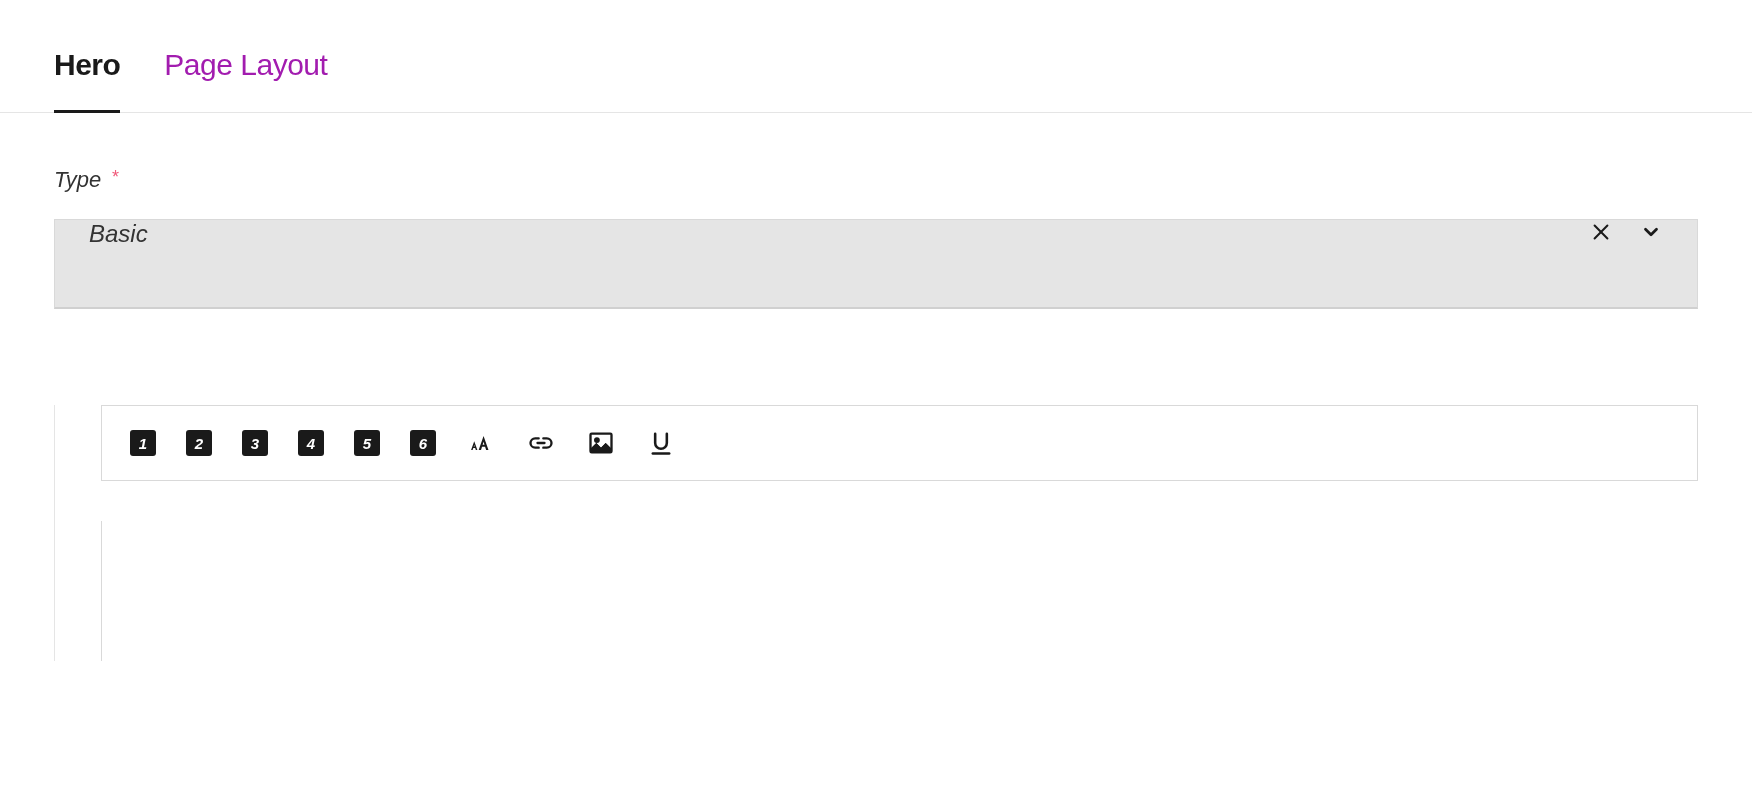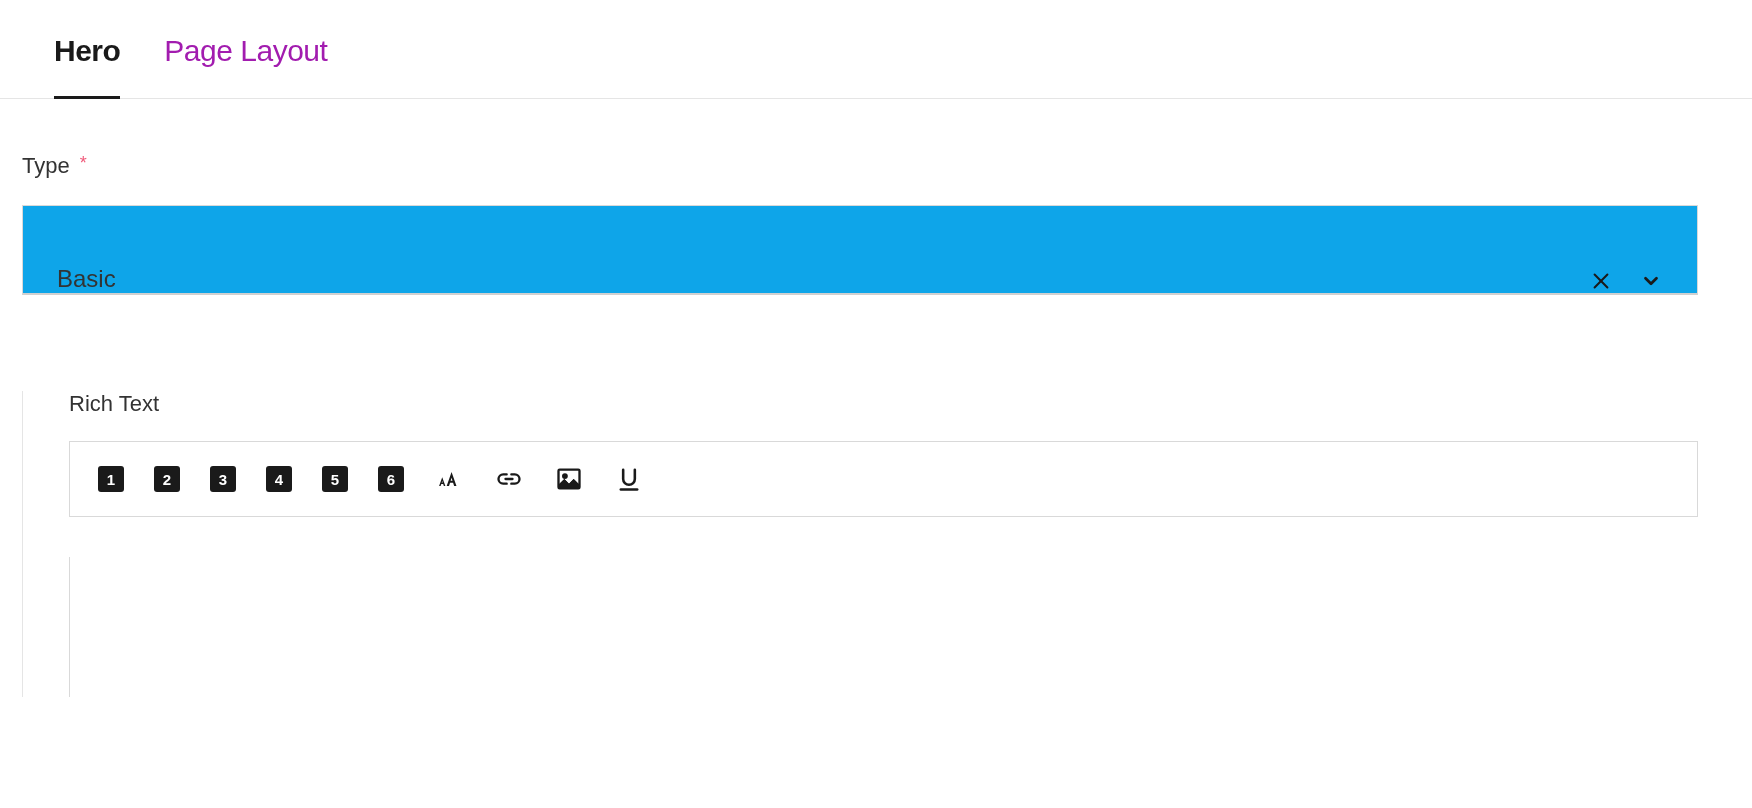--- a/index.html
+++ b/index.html
@@ -11,21 +11,21 @@
       font-family: -apple-system, BlinkMacSystemFont, "Segoe UI", Helvetica, Arial, sans-serif;
       background: #ffffff;
       color: #1a1a1a;
       width: 1752px;
       height: 808px;
       overflow: hidden;
     }
     .tabs {
       display: flex;
       gap: 44px;
-      padding: 34px 0 0 54px;
+      padding: 48px 0 0 54px;
       border-bottom: 1px solid #e5e5e5;
     }
     .tab {
       font-size: 30px;
       font-weight: 500;
       color: #a21caf;
       padding-bottom: 30px;
       cursor: pointer;
       position: relative;
       letter-spacing: -0.5px;
@@ -37,44 +37,45 @@
     .tab.active::after {
       content: "";
       position: absolute;
       left: 0;
       bottom: -1px;
       width: 100%;
       height: 3px;
       background: #1a1a1a;
     }
     .form-area {
-      padding: 54px 54px 0 22px;
+      padding: 54px 54px 0 54px;
+      font-style: italic;
     }
     .field-label {
       font-size: 22px;
       color: #333;
       margin-bottom: 26px;
       display: flex;
       align-items: center;
       gap: 10px;
     }
     .required-asterisk {
       color: #f05a7a;
       font-size: 18px;
       margin-top: -6px;
     }
     .select-wrapper {
       border: 1px solid #d9d9d9;
       border-bottom: 2px solid #d0d0d0;
       display: flex;
-      align-items: flex-end;
+      align-items: flex-start;
       padding: 0 34px;
       height: 90px;
       cursor: pointer;
-      background: #0ea5e9;
+      background: #e5e5e5;
     }
     .select-value {
       flex: 1;
       font-size: 24px;
       color: #333;
     }
     .select-icons {
       display: flex;
       align-items: center;
       gap: 26px;
@@ -173,21 +174,20 @@
       </div>
       <div class="icon-btn">
         <svg viewBox="0 0 24 24" fill="none" stroke="currentColor" stroke-width="3" stroke-linecap="round" stroke-linejoin="round">
           <polyline points="6 9 12 15 18 9"></polyline>
         </svg>
       </div>
     </div>
   </div>
 
   <div class="rich-section">
-    <div class="rich-label">Rich Text</div>
 
     <div class="toolbar">
       <div class="h-btn">1</div>
       <div class="h-btn">2</div>
       <div class="h-btn">3</div>
       <div class="h-btn">4</div>
       <div class="h-btn">5</div>
       <div class="h-btn">6</div>
 
       <div class="tool-icon">

